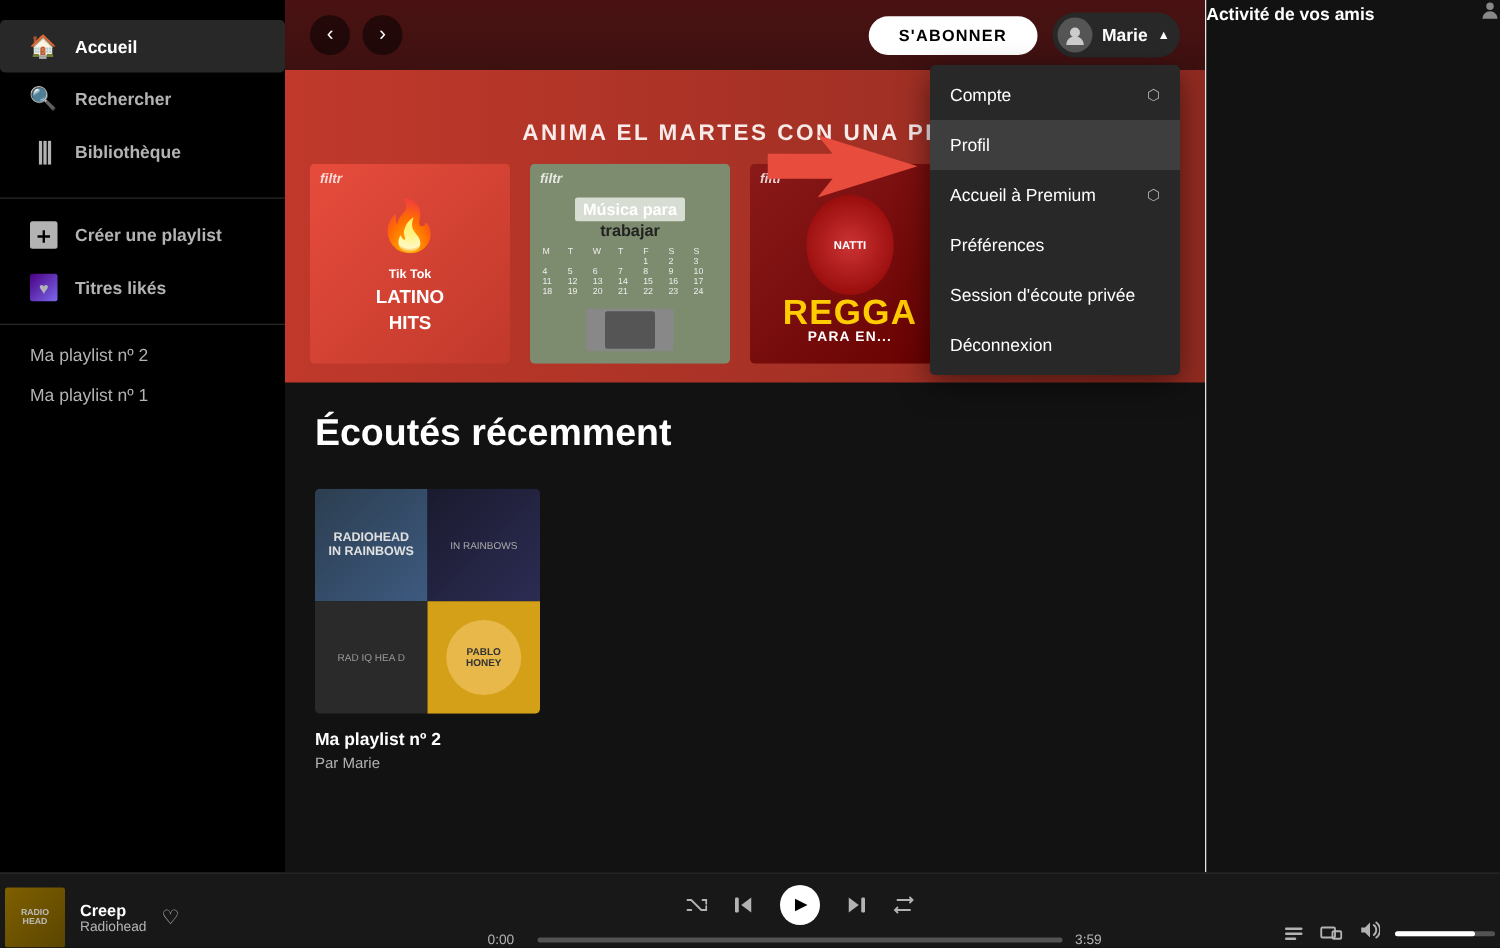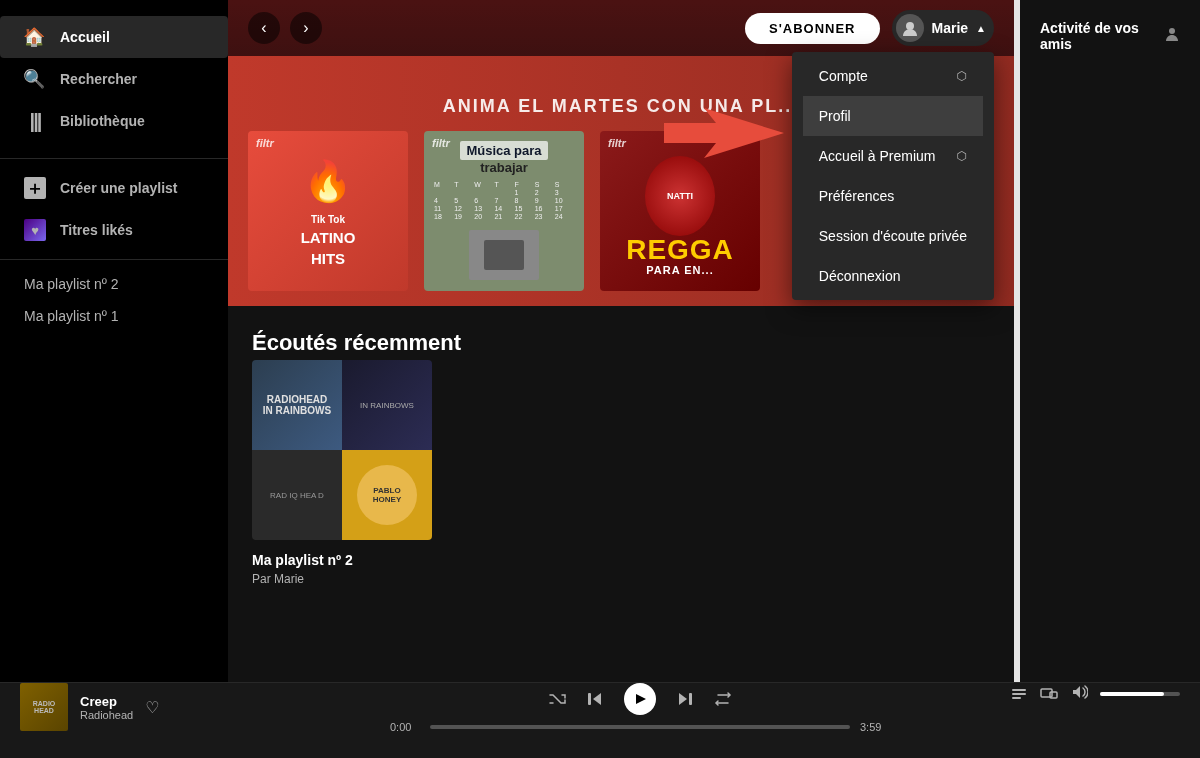--- a/index.html
+++ b/index.html
@@ -150,21 +150,21 @@
     
     .dropdown-menu {
       position: absolute;
       top: 52px;
       right: 20px;
       background: #282828;
       border-radius: 4px;
       min-width: 200px;
       z-index: 100;
       box-shadow: 0 8px 24px rgba(0,0,0,0.5);
-      padding: 4px 11px;
+      padding: 4px 0;
     }
     .dropdown-item {
       display: flex;
       align-items: center;
       justify-content: space-between;
       padding: 12px 16px;
       font-size: 14px;
       color: #fff;
       cursor: pointer;
     }
@@ -221,24 +221,24 @@
       padding: 10px;
       line-height: 1.4;
     }
     .flame-icon { font-size: 40px; margin-bottom: 4px; }
 
     
     .recent-section {
       padding: 24px 24px;
     }
     .section-title {
-      font-size: 22px;
-      font-weight: 700;
-      color: #fff;
-      margin-bottom: 4px;
+      font-size: 30px;
+      font-weight: 700;
+      color: #fff;
+      margin-bottom: 27px;
     }
     .playlist-card {
       width: 180px;
       cursor: pointer;
     }
     .playlist-cover {
       width: 180px;
       height: 180px;
       border-radius: 4px;
       overflow: hidden;
@@ -262,46 +262,46 @@
       color: #fff;
       margin-bottom: 4px;
     }
     .playlist-desc {
       font-size: 12px;
       color: #b3b3b3;
     }
 
     
     .right-panel {
-      width: 186px;
+      width: 236px;
       background: #121212;
-      border-left: 6px solid #e5e5e5;
-      padding: 20px;
+      border-left: 1px solid #e5e5e5;
+      padding: 0;
       flex-shrink: 0;
     }
     .panel-header {
       display: flex;
       justify-content: space-between;
       align-items: center;
       margin-bottom: 20px;
     }
     .panel-title {
       font-size: 14px;
       font-weight: 700;
       color: #fff;
     }
 
     
     .bottom-bar {
-      height: 76px;
+      height: 60px;
       background: #181818;
       border-top: 1px solid #282828;
       display: flex;
-      align-items: flex-start;
-      padding: 0 20px;
+      align-items: flex-end;
+      padding: 0 4px;
       gap: 16px;
       flex-shrink: 0;
     }
     .now-playing {
       display: flex;
       align-items: center;
       gap: 12px;
       width: 280px;
     }
     .now-playing-art {
@@ -519,21 +519,21 @@
             <div style="font-size:15px;">LATINO</div>
             <div style="font-size:15px;">HITS</div>
           </div>
         </div>
         <span class="filtr-logo">filtr</span>
       </div>
 
       <div class="album-card">
         <div style="width:100%;height:100%;background:#7d8c6e;display:flex;flex-direction:column;align-items:center;justify-content:flex-start;padding:10px;">
           <div style="color:#fff;font-size:10px;font-weight:700;text-align:center;margin-bottom:6px;">
-            <div style="font-size:13px;font-weight:700;color:#0f172a;background:rgba(255,255,255,0.7);padding:2px 6px;border-radius:2px;">Música para</div>
+            <div style="font-size:13px;font-weight:700;color:#ffffff;background:rgba(255,255,255,0.7);padding:2px 6px;border-radius:2px;margin-top:17px;">Música para</div>
             <div style="font-size:13px;color:#222;font-weight:700;">trabajar</div>
           </div>
           <div style="display:grid;grid-template-columns:repeat(7,1fr);gap:1px;font-size:7px;color:#eee;width:100%;">
             <span>M</span>
               <span>T</span>
               <span>W</span>
               <span>T</span>
               <span>F</span>
               <span>S</span>
               <span>S</span>

